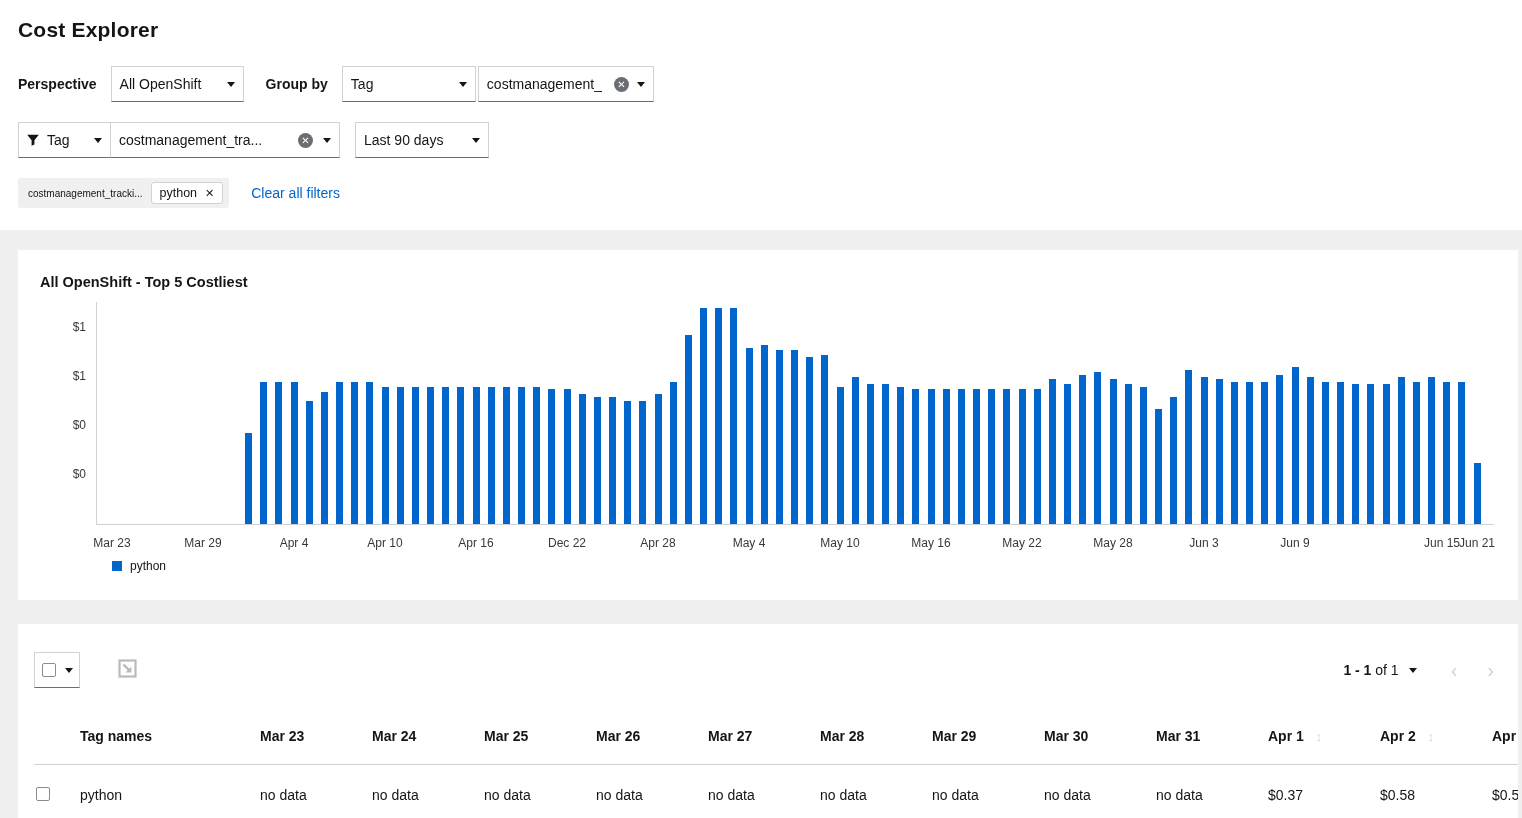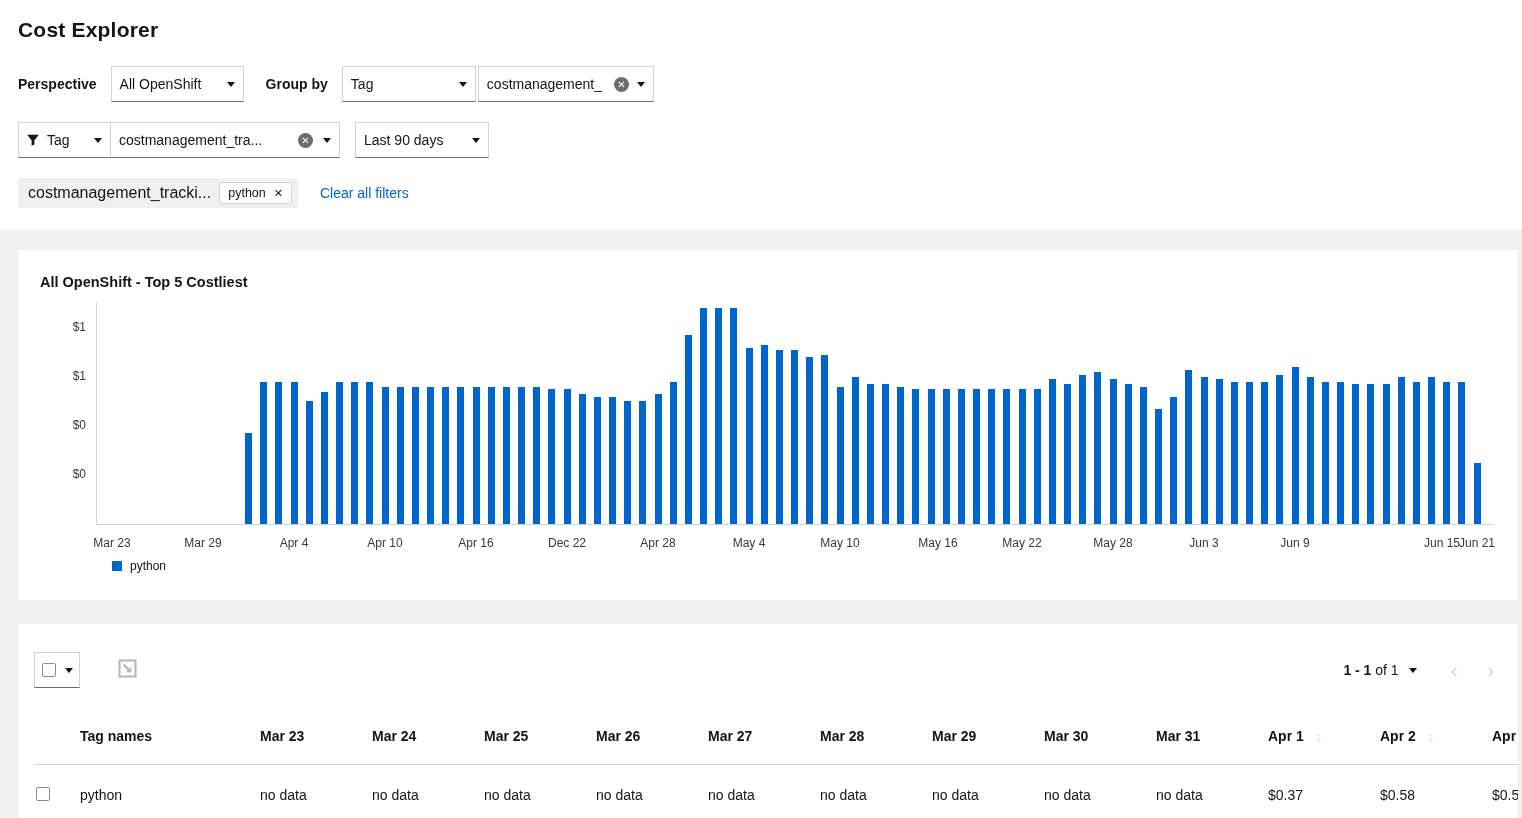--- a/index.html
+++ b/index.html
@@ -30,21 +30,21 @@
   .badge { background:#f0f0f0; border-radius:30px; padding:1px 9px; font-size:12px; color:#151515; }
   .filter-group { display:flex; }
   .filter-group .pf-select { margin-right:-1px; }
   .funnel-icon { margin-right:8px; display:inline-flex; }
   .gap-lg { width:16px; }
   .chips-row { display:flex; align-items:center; margin-bottom:0; }
   .chip-group {
     display:inline-flex; align-items:center; background:#f0f0f0; border-radius:3px;
     padding:4px 6px 4px 10px; gap:8px;
   }
-  .chip-group-label { font-size:16px; color:#151515; }
+  .chip-group-label { font-size:10px; color:#151515; }
   .chip {
     display:inline-flex; align-items:center; gap:8px; background:#fff;
     border:1px solid #d2d2d2; border-radius:3px; padding:3px 8px; font-size:12.5px;
   }
   .chip-close { font-size:11px; color:#151515; cursor:pointer; }
   .clear-all { color:#0066cc; margin-left:22px; text-decoration:none; font-size:14px; cursor:pointer; }
 
   
   .chart-card {
     position:relative; background:#fff; margin:20px 4px 0 18px;
@@ -241,21 +241,21 @@
       <div class="bar" style="left: 1455.5px; top: 213px; height: 61px; background: rgb(0, 102, 204);"></div>
       <div class="xlabel" style="left: 94px;">Mar 23</div>
       <div class="xlabel" style="left: 185px;">Mar 29</div>
       <div class="xlabel" style="left: 276px;">Apr 4</div>
       <div class="xlabel" style="left: 367.001px;">Apr 10</div>
       <div class="xlabel" style="left: 458.001px;">Apr 16</div>
       <div class="xlabel" style="left: 549.001px;">Dec 22</div>
       <div class="xlabel" style="left: 640.001px;">Apr 28</div>
       <div class="xlabel" style="left: 731.001px;">May 4</div>
       <div class="xlabel" style="left: 822.002px;">May 10</div>
-      <div class="xlabel" style="left: 913.002px; margin-left: 7px;">May 16</div>
+      <div class="xlabel" style="left: 913.002px;">May 16</div>
       <div class="xlabel" style="left: 1004px;">May 22</div>
       <div class="xlabel" style="left: 1095px;">May 28</div>
       <div class="xlabel" style="left: 1186px;">Jun 3</div>
       <div class="xlabel" style="left: 1277px;">Jun 9</div>
       <div class="xlabel" style="left: 1424px;">Jun 15</div>
       <div class="xlabel" style="left: 1459px; text-align: center;">Jun 21</div>
       <div class="ylabel" style="top: 217px;">$0</div>
       <div class="ylabel" style="top: 168px;">$0</div>
       <div class="ylabel" style="top: 119px;">$1</div>
       <div class="ylabel" style="top: 70px;">$1</div>

